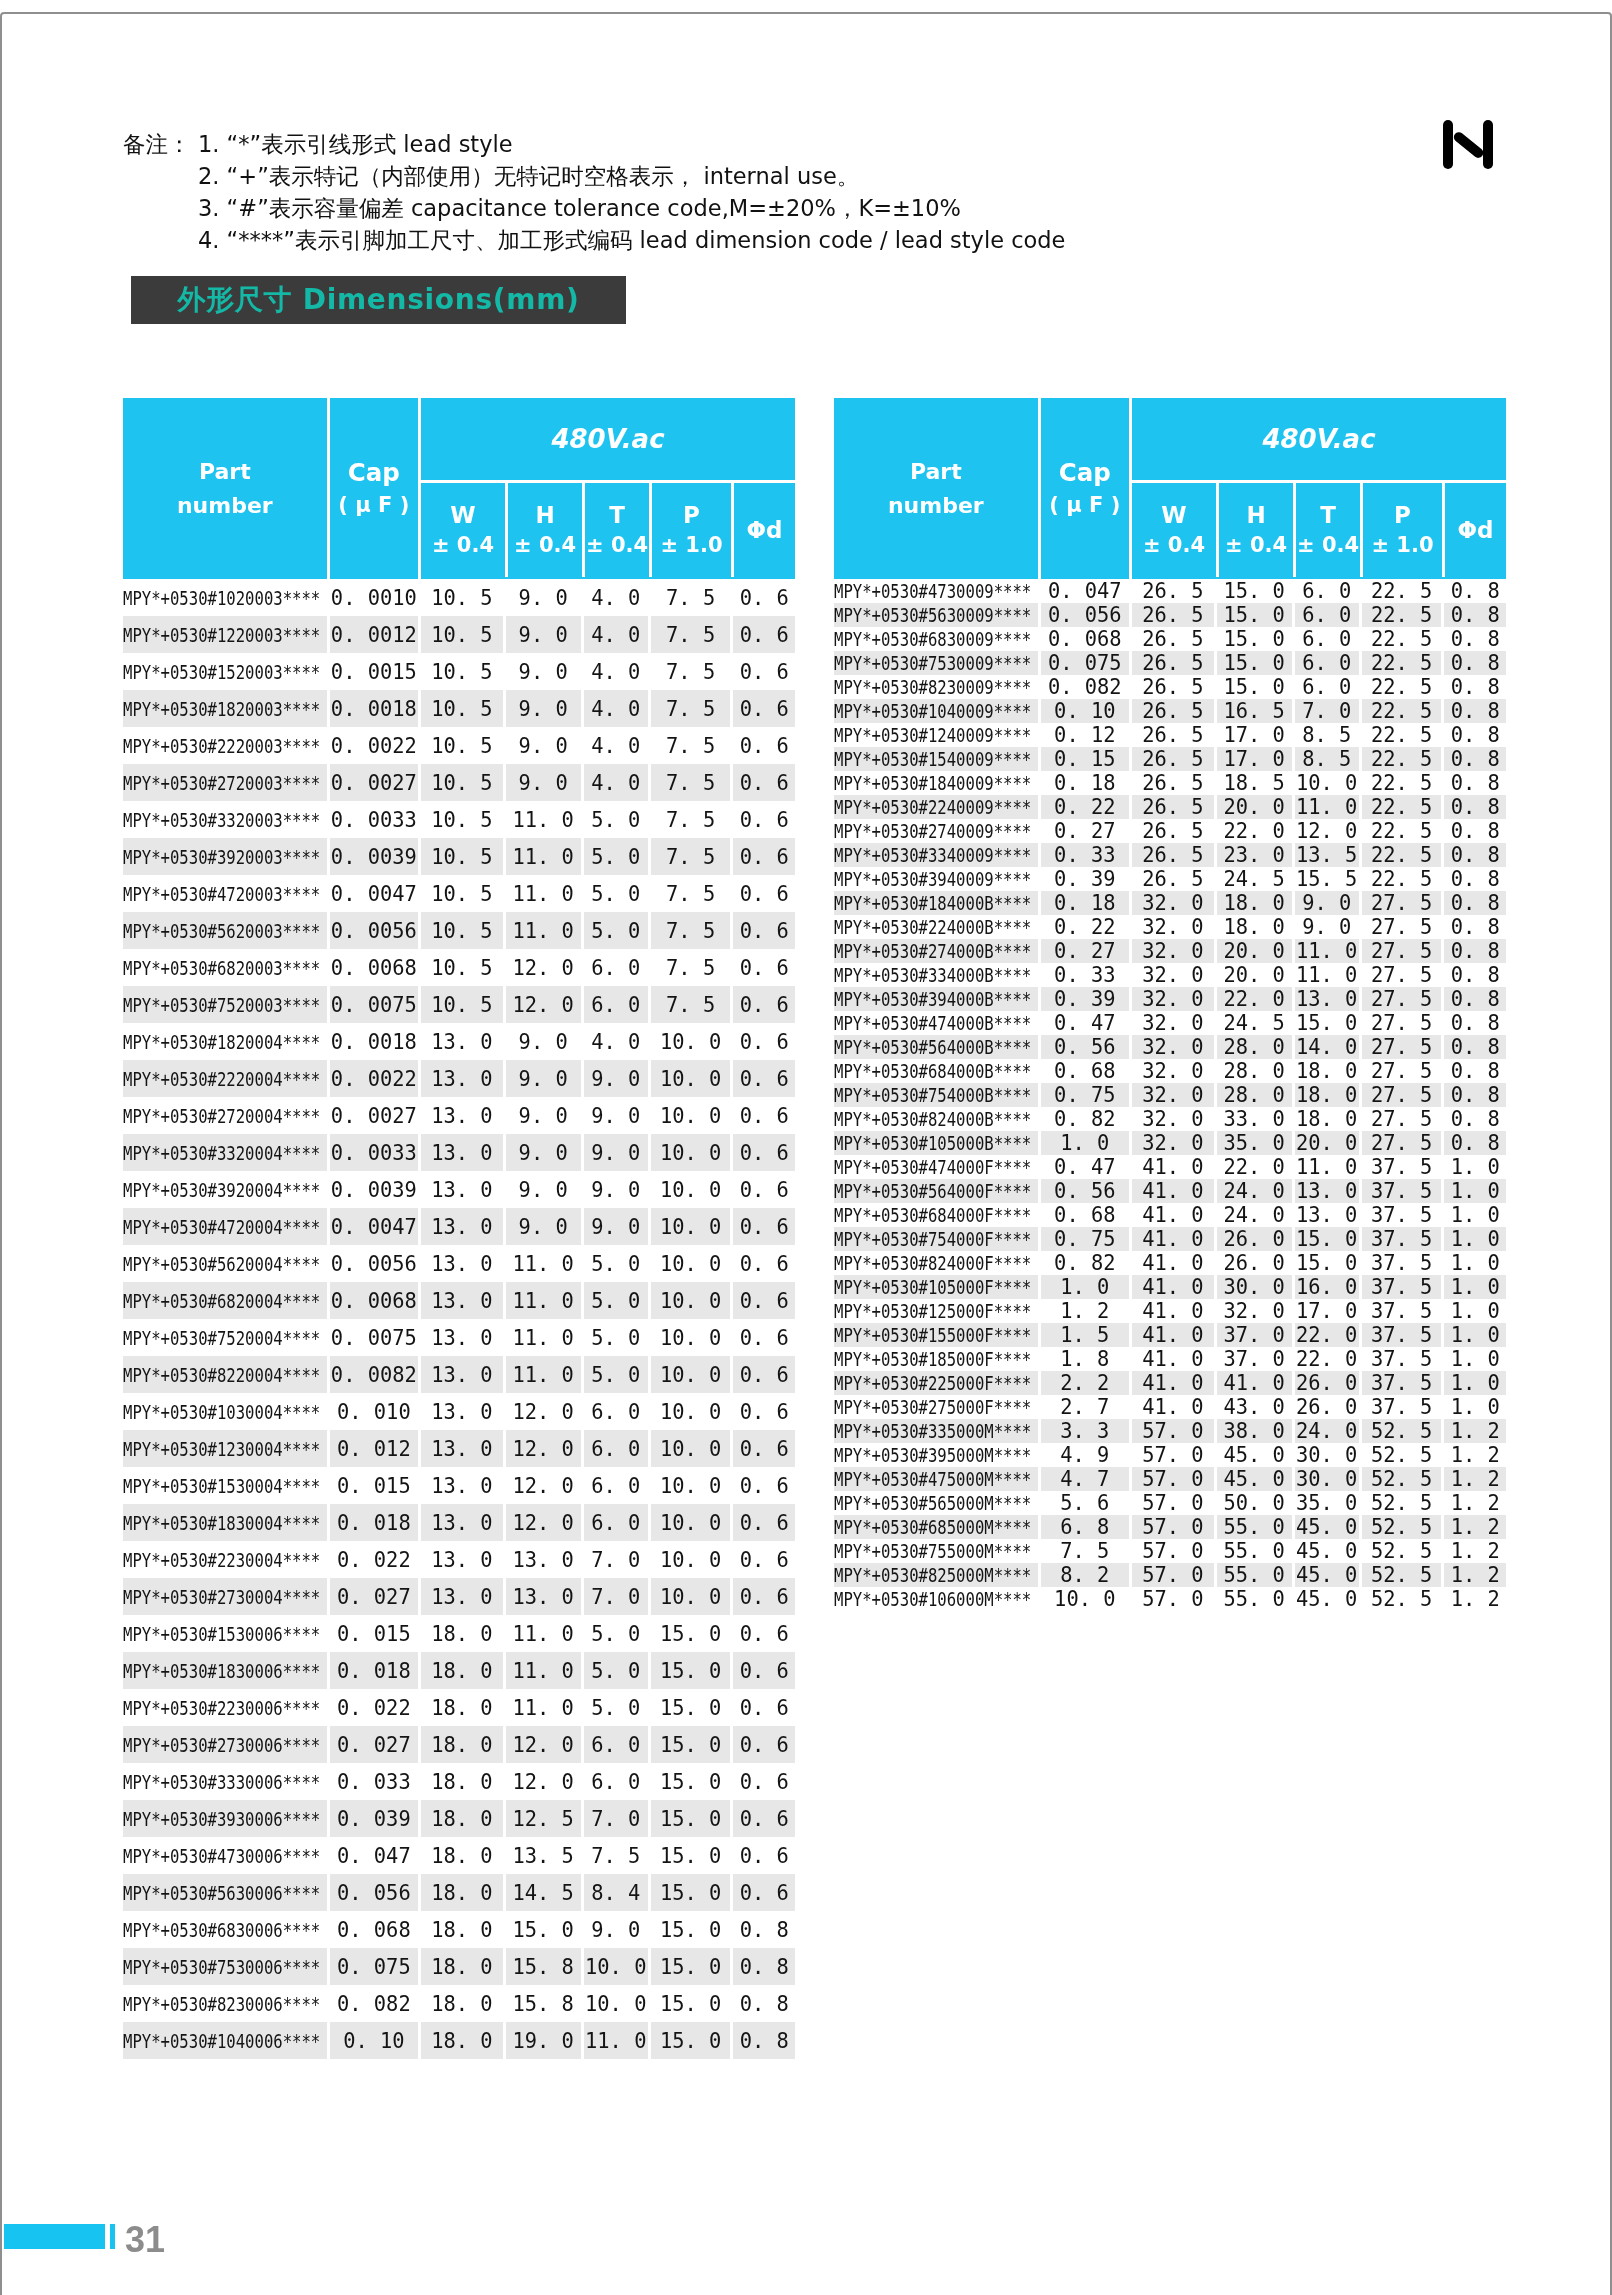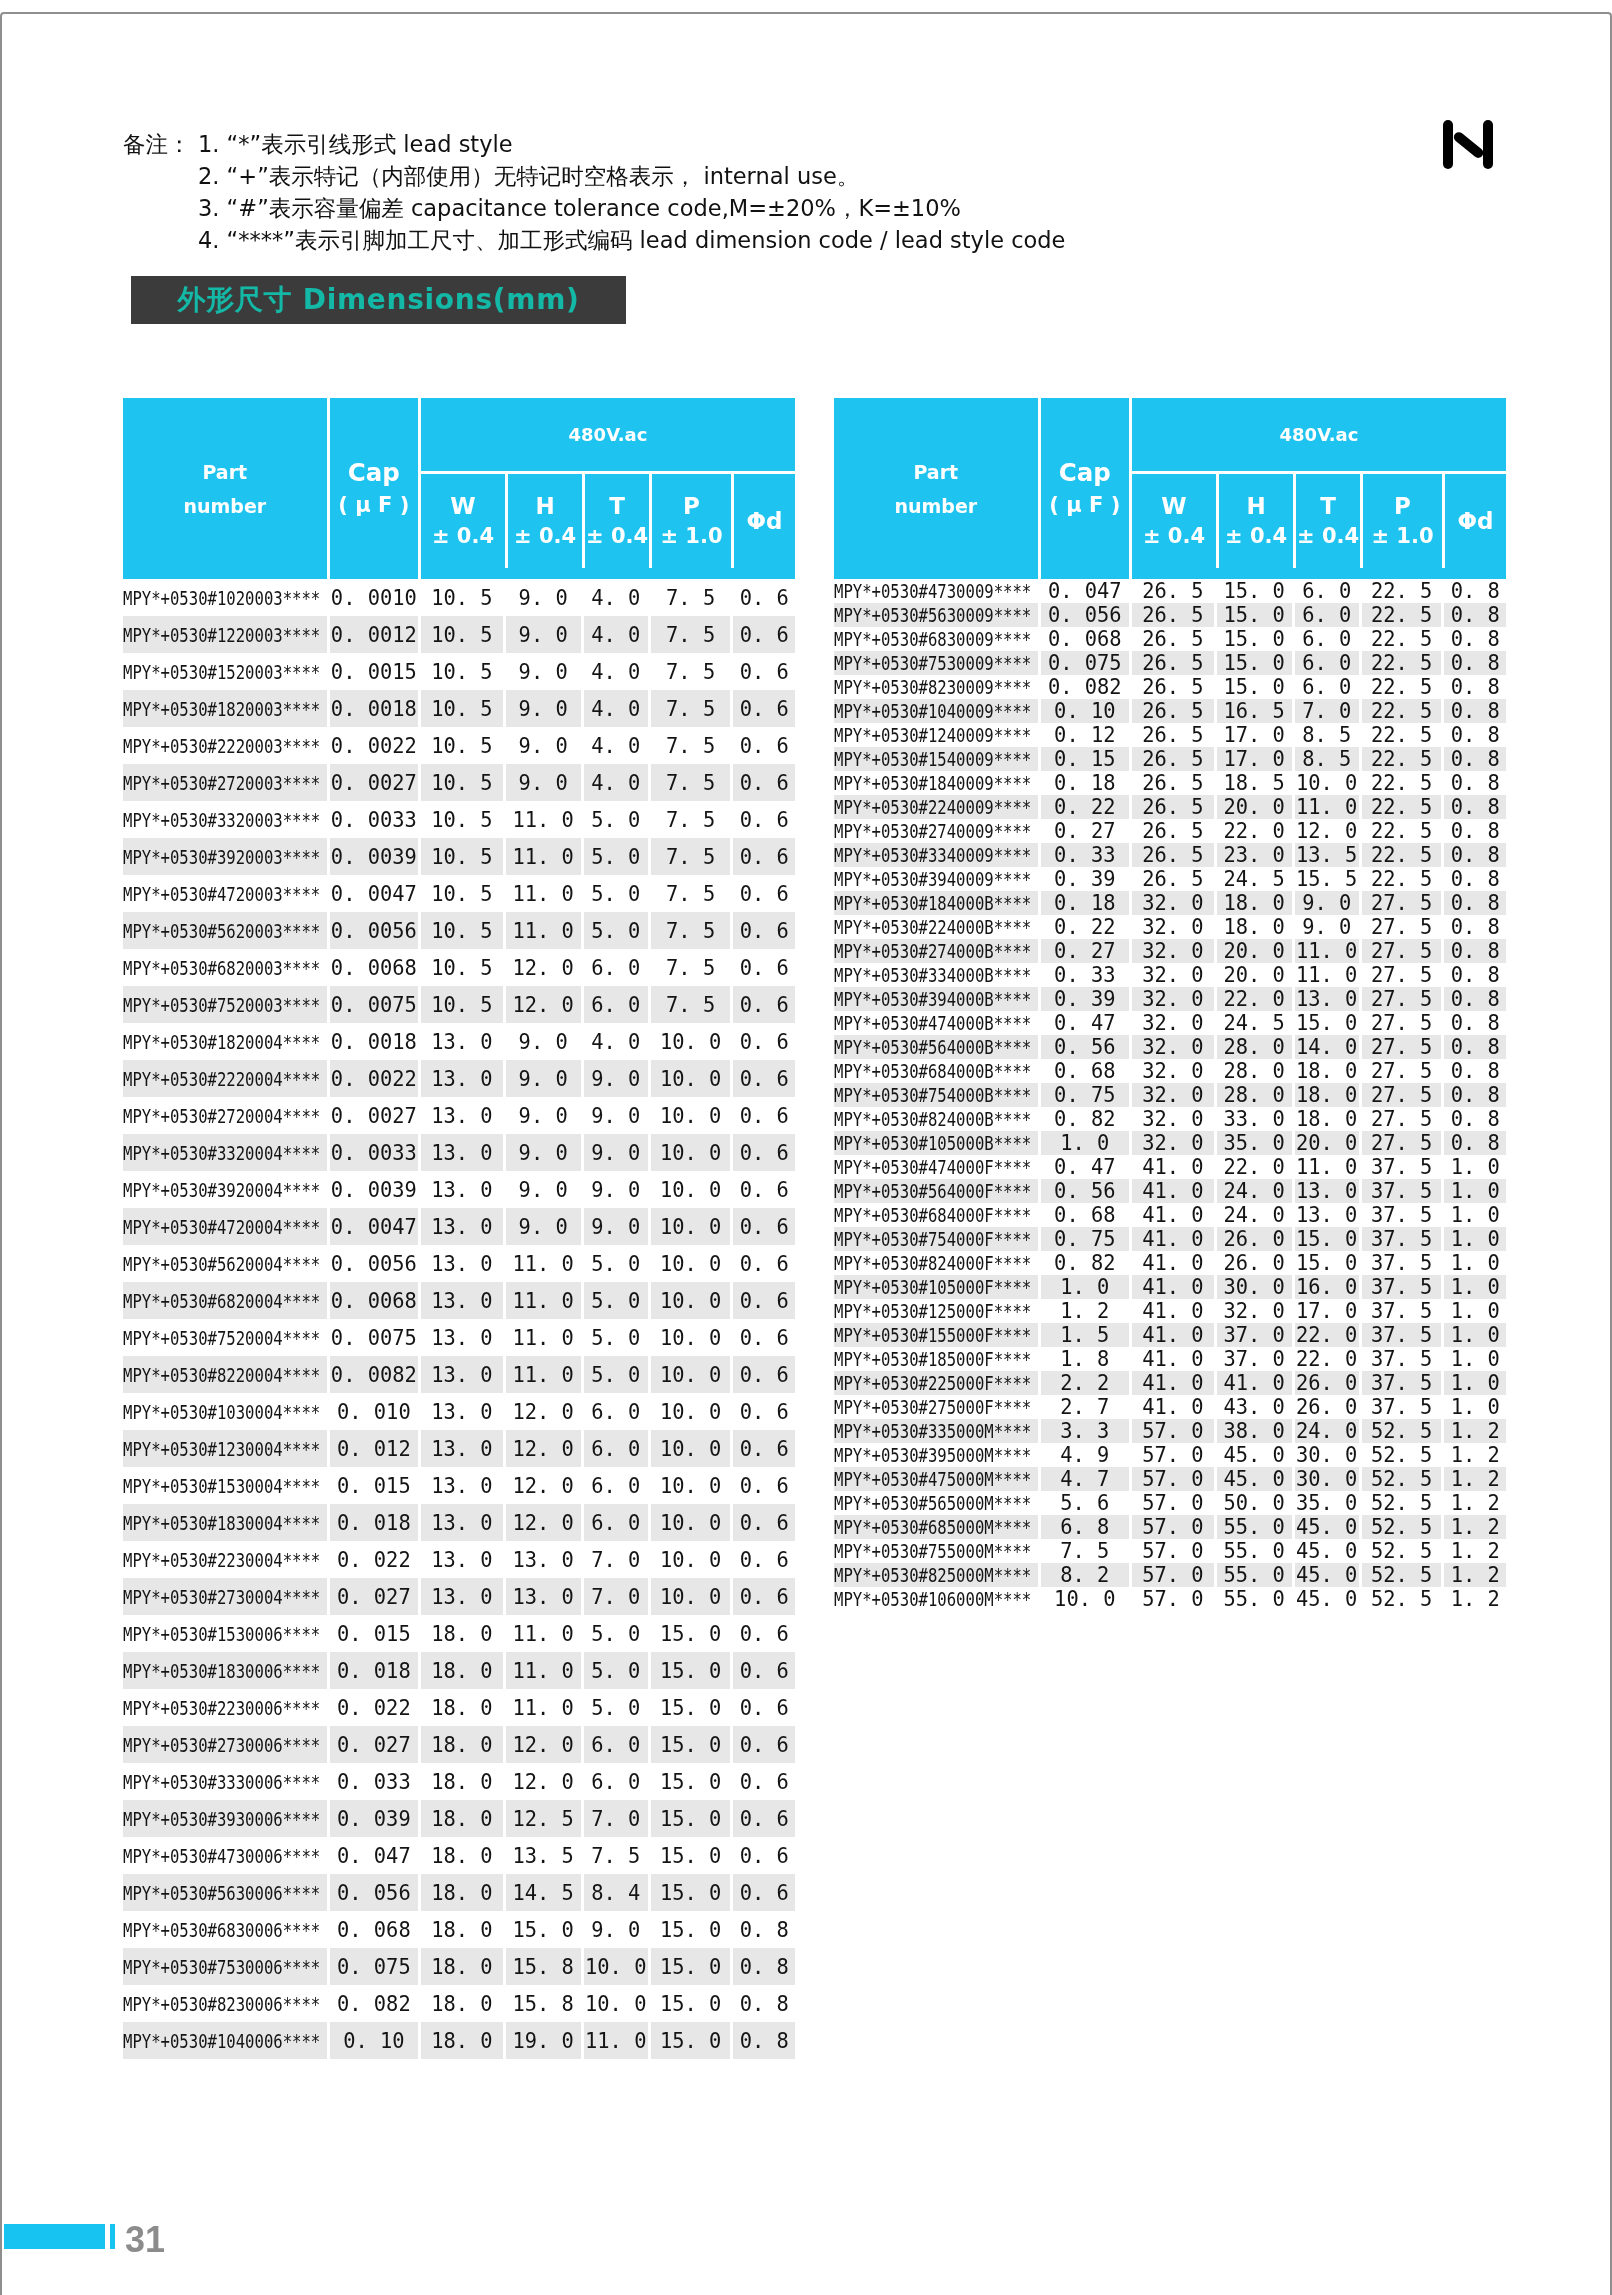--- a/index.html
+++ b/index.html
@@ -27,24 +27,24 @@
   
   .dtable{position:absolute;top:384px;width:672px;}
   #table-left{left:121px;}
   #table-right{left:832px;}
   .thead{display:flex;height:181px;background:var(--header_cyan,#1fc3f0);color:#fff;font-weight:bold;}
   .th{box-sizing:border-box;border-left:3.4px solid #fff;display:flex;flex-direction:column;align-items:center;justify-content:center;text-align:center;}
   .th:first-child{border-left:none;}
   .c-pn{width:30.3%;}
   .c-cap{width:13.6%;}
   .c-group{width:56.1%;padding:0;display:flex;flex-direction:column;align-items:stretch;justify-content:flex-start;}
-  .th.c-pn{font-size:19px;line-height:34px;}
+  .th.c-pn{font-size:22px;line-height:34px;}
   .th.c-cap{font-size:24.5px;line-height:33px;}
   .cap-sub{font-size:21px;font-weight:bold;}
-  .group-top{height:76px;box-sizing:border-box;border-bottom:3.4px solid #fff;display:flex;align-items:center;justify-content:center;font-size:18px;}
+  .group-top{height:85px;box-sizing:border-box;border-bottom:3.4px solid #fff;display:flex;align-items:center;justify-content:center;font-size:26px;font-style:italic;}
   .group-bottom{display:flex;height:94px;}
   .sub{box-sizing:border-box;border-left:3.4px solid #fff;display:flex;flex-direction:column;align-items:center;justify-content:center;font-size:23px;line-height:30px;}
   .sub:first-child{border-left:none;}
   .sub .tol{font-size:21px;}
   .g-w{width:22.46%;}.g-h{width:20.68%;}.g-t{width:17.83%;}.g-p{width:21.93%;}.g-d{width:17.1%;}
   
   .tbody{display:block;}
   .trow{display:flex;}
   #table-left .trow{height:37px;justify-content:center;}
   #table-right .trow{height:24px;}

